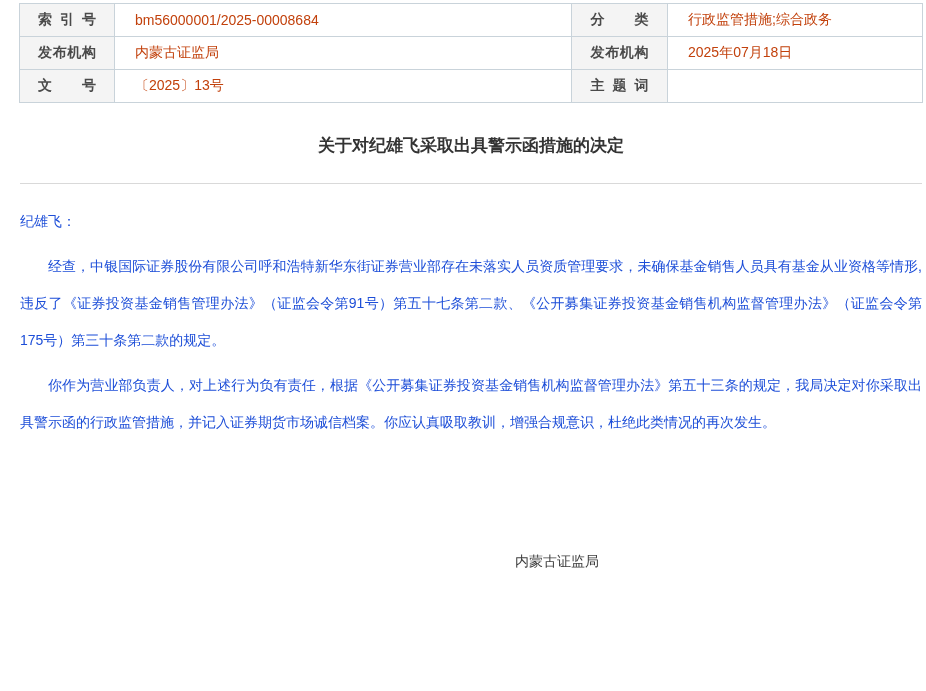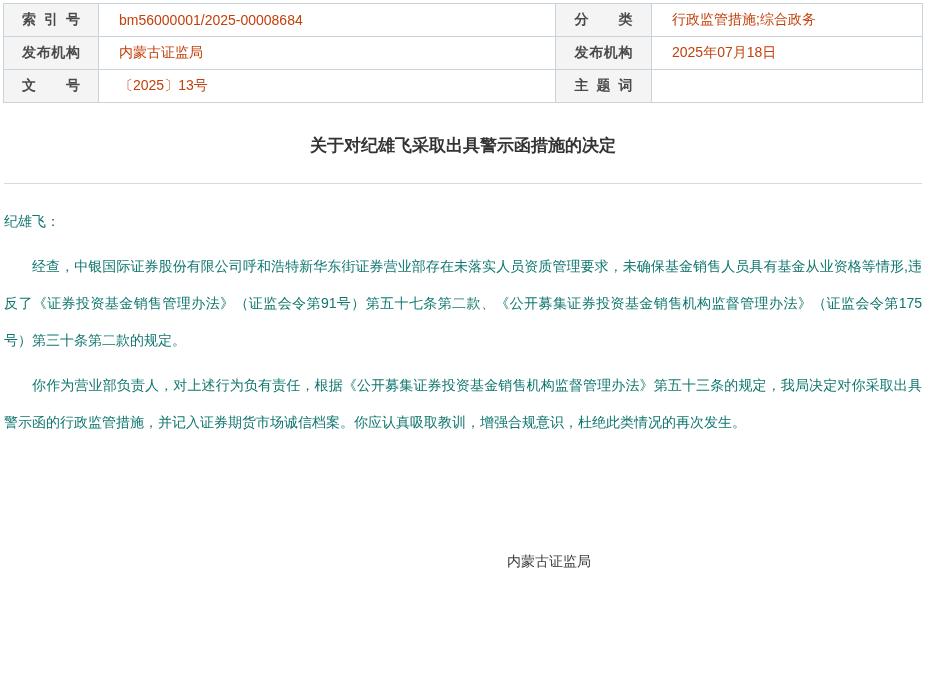--- a/index.html
+++ b/index.html
@@ -6,20 +6,21 @@
   html, body {
     width: 926px;
     background: #ffffff;
     font-family: "Liberation Sans", "DejaVu Sans", sans-serif;
   }
   .page {
     width: 926px;
     height: 691px;
     background: #ffffff;
     overflow: hidden;
+    padding-left: 16px;
   }
 
   
   .meta-table-wrap { padding: 3px 3px 0 3px; }
   table.meta-table {
     width: 100%;
     border-collapse: collapse;
     table-layout: fixed;
   }
   table.meta-table td {
@@ -55,21 +56,21 @@
     color: #333333;
   }
   .doc-divider {
     border: none;
     border-top: 1px solid #d9d9d9;
     margin: 26px 4px 0 4px;
   }
   .doc-body {
     padding: 0 4px;
     font-size: 14px;
-    color: #0f766e;
+    color: #1d4ed8;
     line-height: 37px;
   }
   .doc-salutation { margin-top: 19px; }
   .doc-body p.para {
     margin-top: 8px;
     text-indent: 2em;
     text-align: justify;
   }
   .doc-signature {
     margin-top: 102px;

